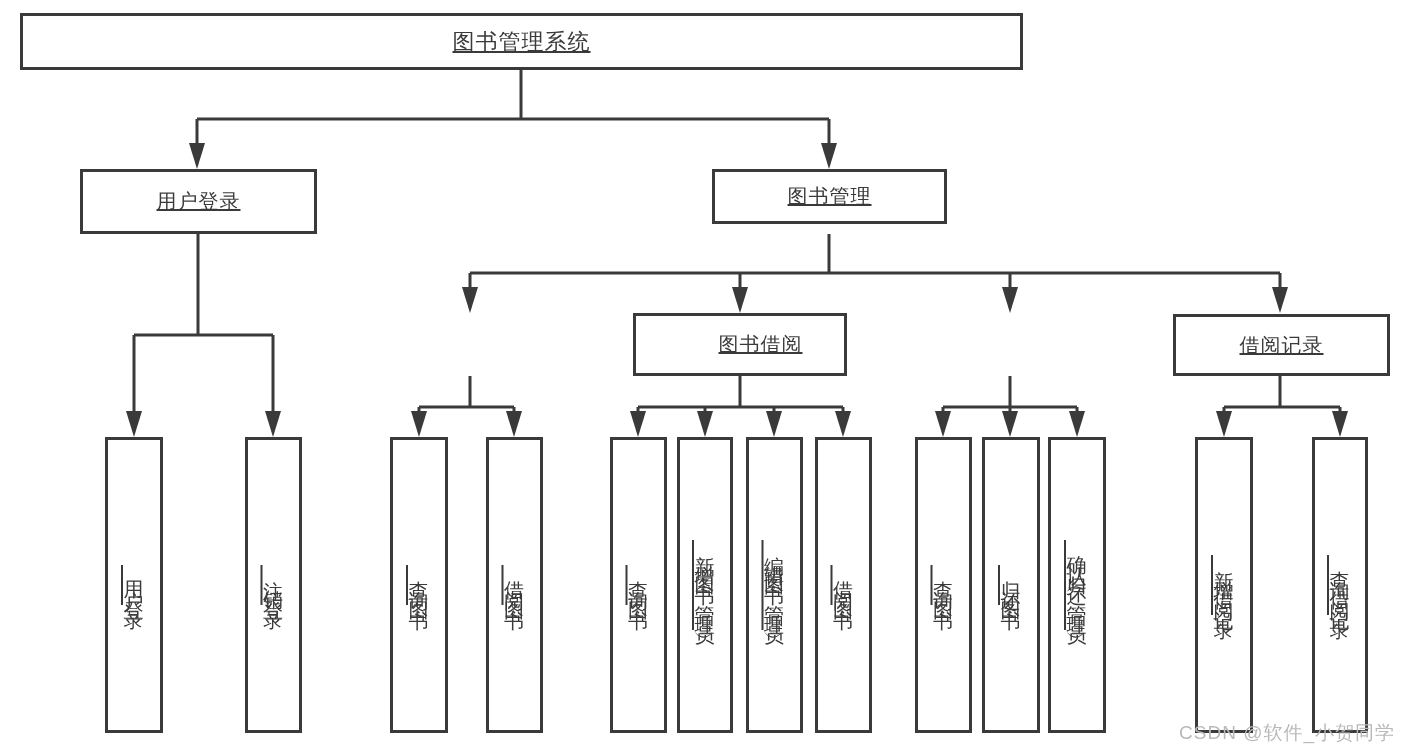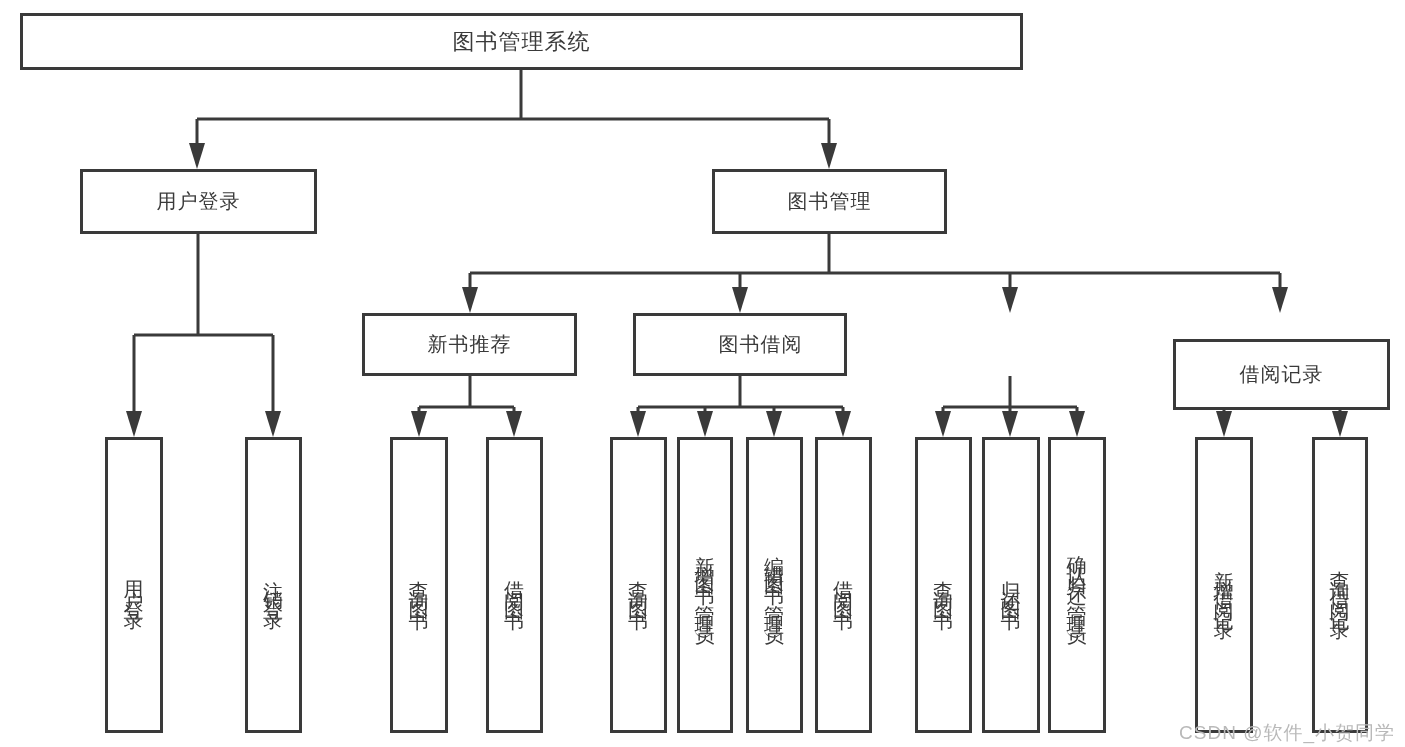--- a/index.html
+++ b/index.html
@@ -31,20 +31,21 @@
     background: #ffffff;
     border: 3px solid #3a3a3a;
     color: #3a3a3a;
     display: flex;
     align-items: center;
     justify-content: center;
     z-index: 2;
     font-size: 20px;
     letter-spacing: 1px;
     white-space: nowrap;
+    text-decoration: underline;
   }
   .box.title {
     font-size: 22px;
   }
   .leaf {
     writing-mode: vertical-rl;
     letter-spacing: 10px;
     font-size: 20px;
     line-height: 1;
   }
@@ -100,25 +101,24 @@
       <path d="M1002,411 L1018,411 L1010,437 Z"></path>
       <path d="M1069,411 L1085,411 L1077,437 Z"></path>
       <path d="M1216,411 L1232,411 L1224,437 Z"></path>
       <path d="M1332,411 L1348,411 L1340,437 Z"></path>
     </g>
   </svg>
 
   <div class="box title" style="left:20px; top:13px; width:1003px; height:57px;">图书管理系统</div>
 
   <div class="box" style="left:80px; top:169px; width:237px; height:65px;">用户登录</div>
-  <div class="box" style="left:712px; top:169px; width:235px; height:65px;">图书管理</div>
+  <div class="box" style="left:712px; top:169px; width:235px; height:55px;">图书管理</div>
 
-  <div class="box" style="left:362px; top:313px; width:215px; height:63px;">新书推荐</div>
   <div class="box" style="left:633px; top:313px; width:214px; height:63px;padding-left:41px;">图书借阅</div>
-  <div class="box" style="left:1173px; top:314px; width:217px; height:71px;margin-top:25px;">借阅记录</div>
+  <div class="box" style="left:1173px; top:314px; width:217px; height:62px;">借阅记录</div>
 
   <div class="box leaf" style="left:105px; top:437px; width:58px; height:296px;">用户登录</div>
   <div class="box leaf" style="left:245px; top:437px; width:57px; height:296px;">注销登录</div>
 
   <div class="box leaf" style="left:390px; top:437px; width:58px; height:296px;">查询图书</div>
   <div class="box leaf" style="left:486px; top:437px; width:57px; height:296px;">借阅图书</div>
 
   <div class="box leaf" style="left:610px; top:437px; width:57px; height:296px;">查询图书</div>
   <div class="box leaf" style="left:677px; top:437px; width:56px; height:296px;">新增图书（管理员）</div>
   <div class="box leaf" style="left:746px; top:437px; width:57px; height:296px;">编辑图书（管理员）</div>

